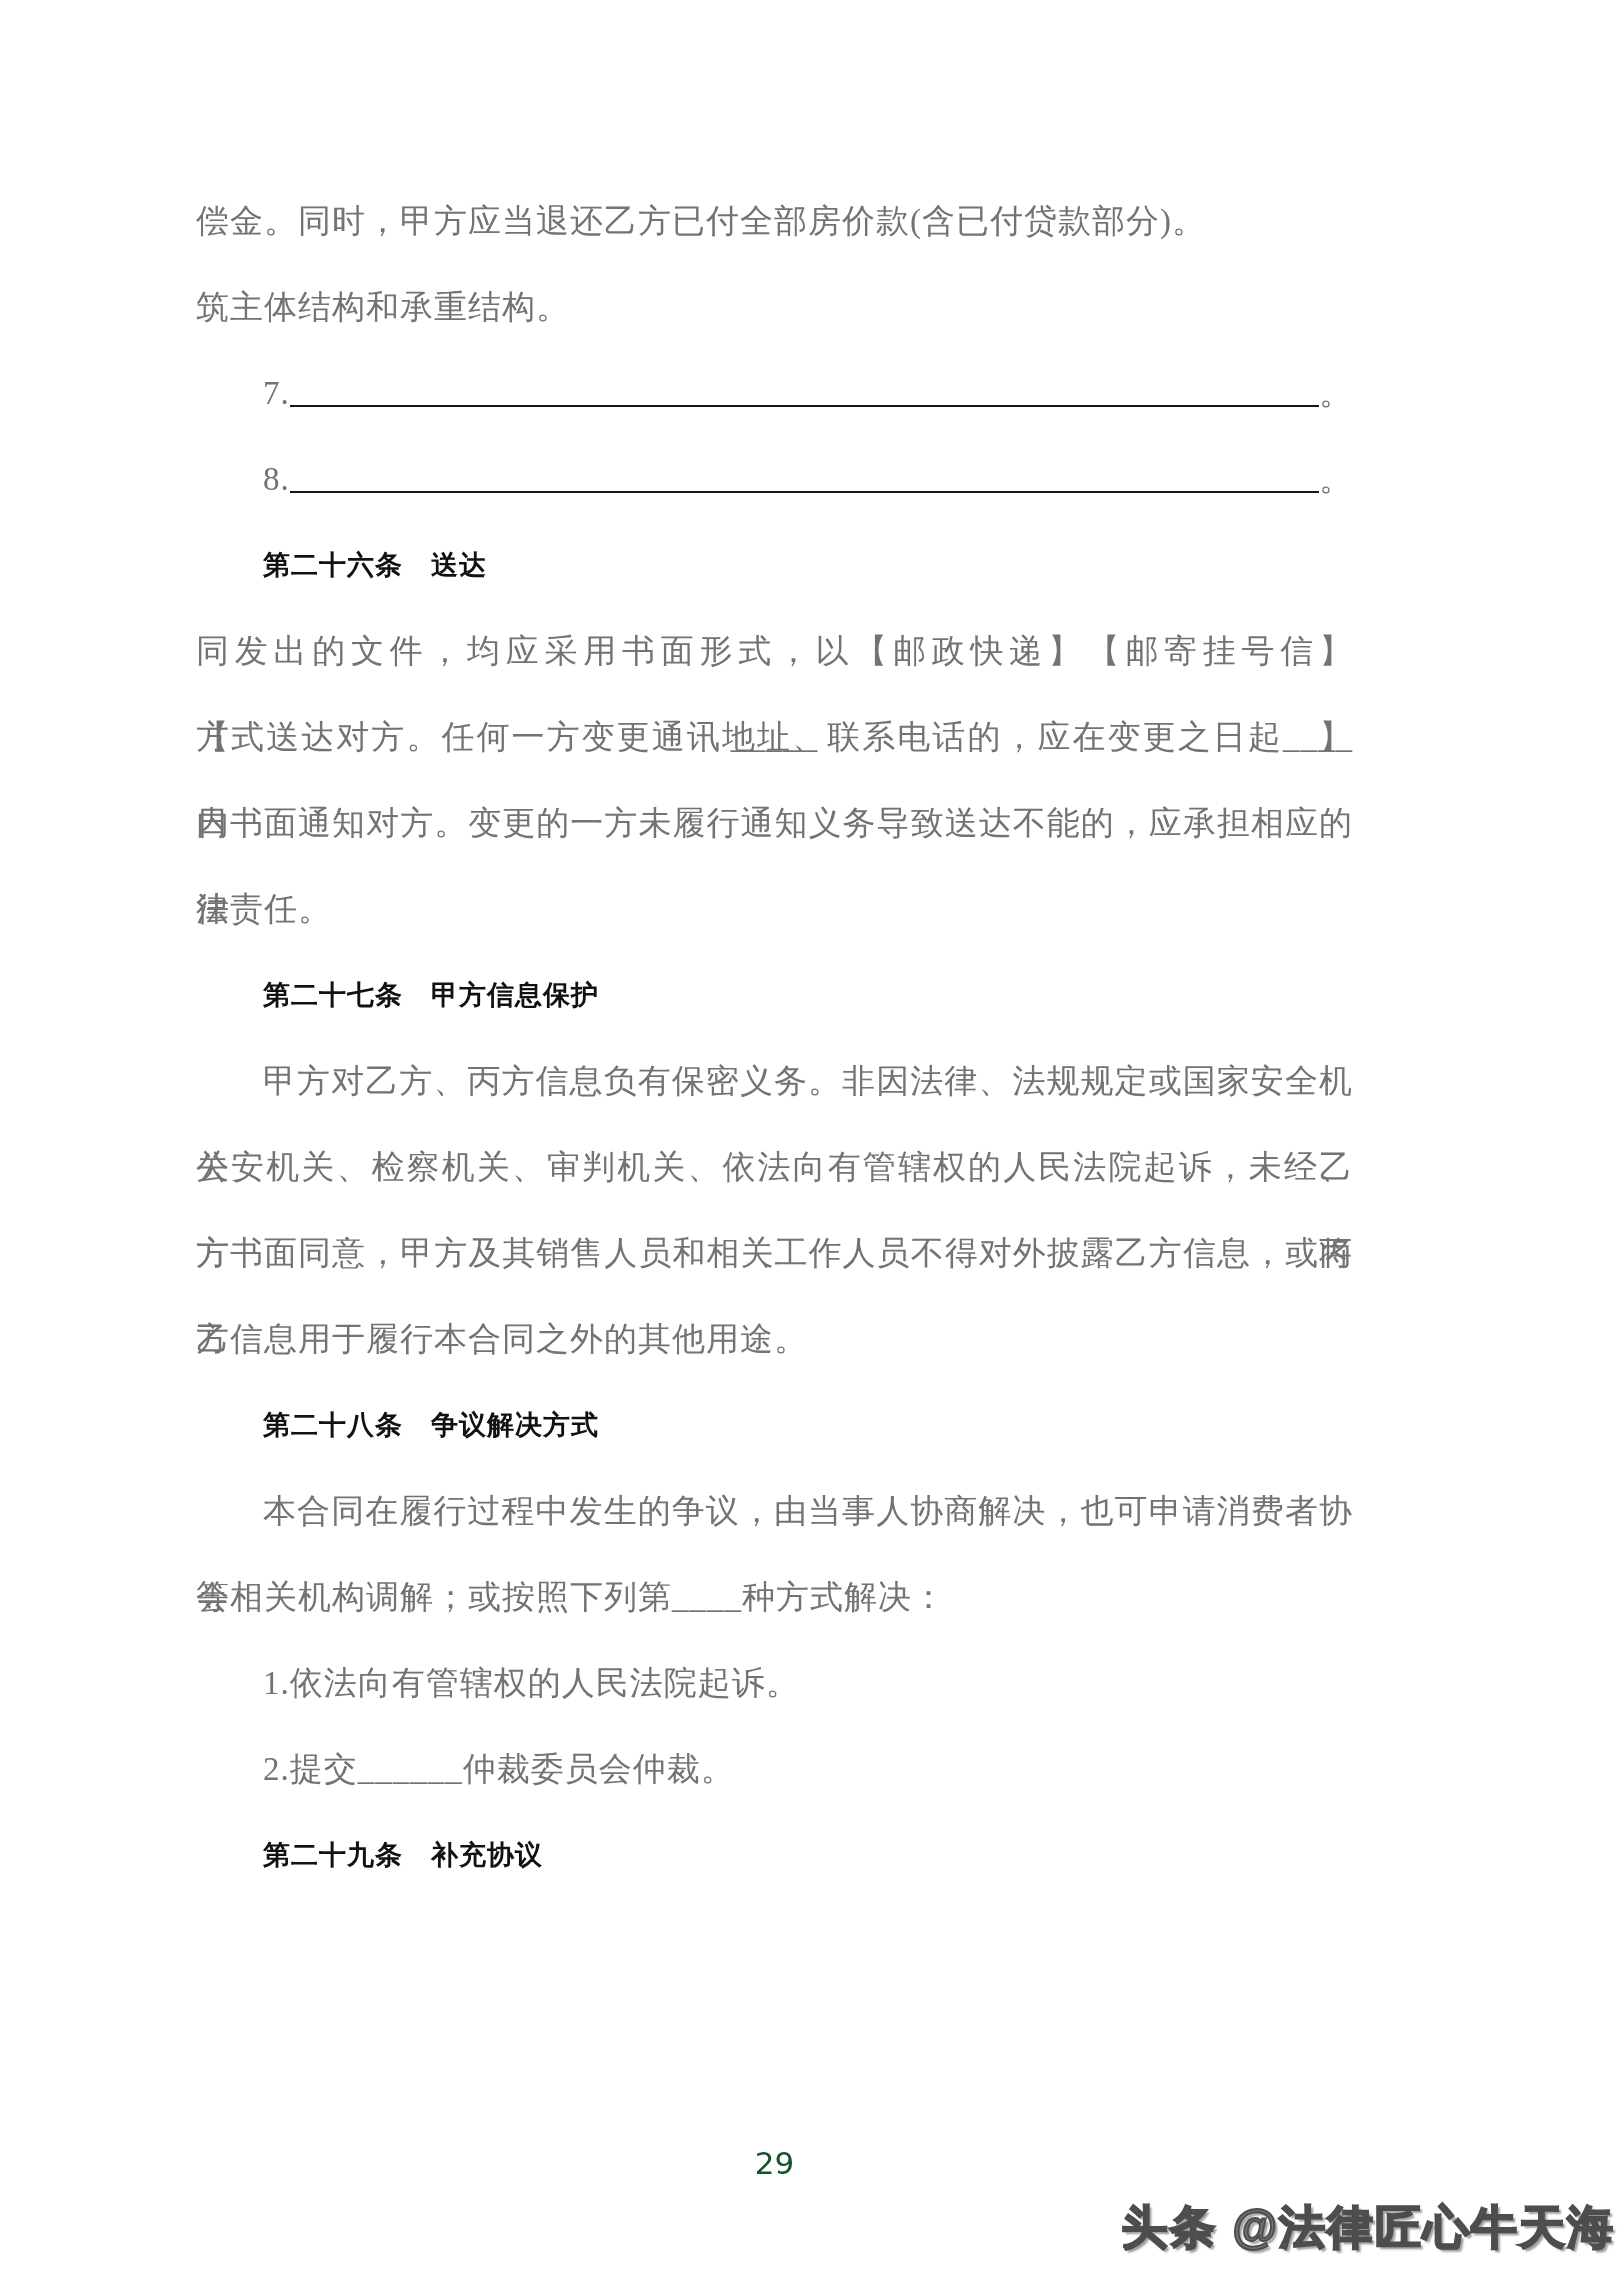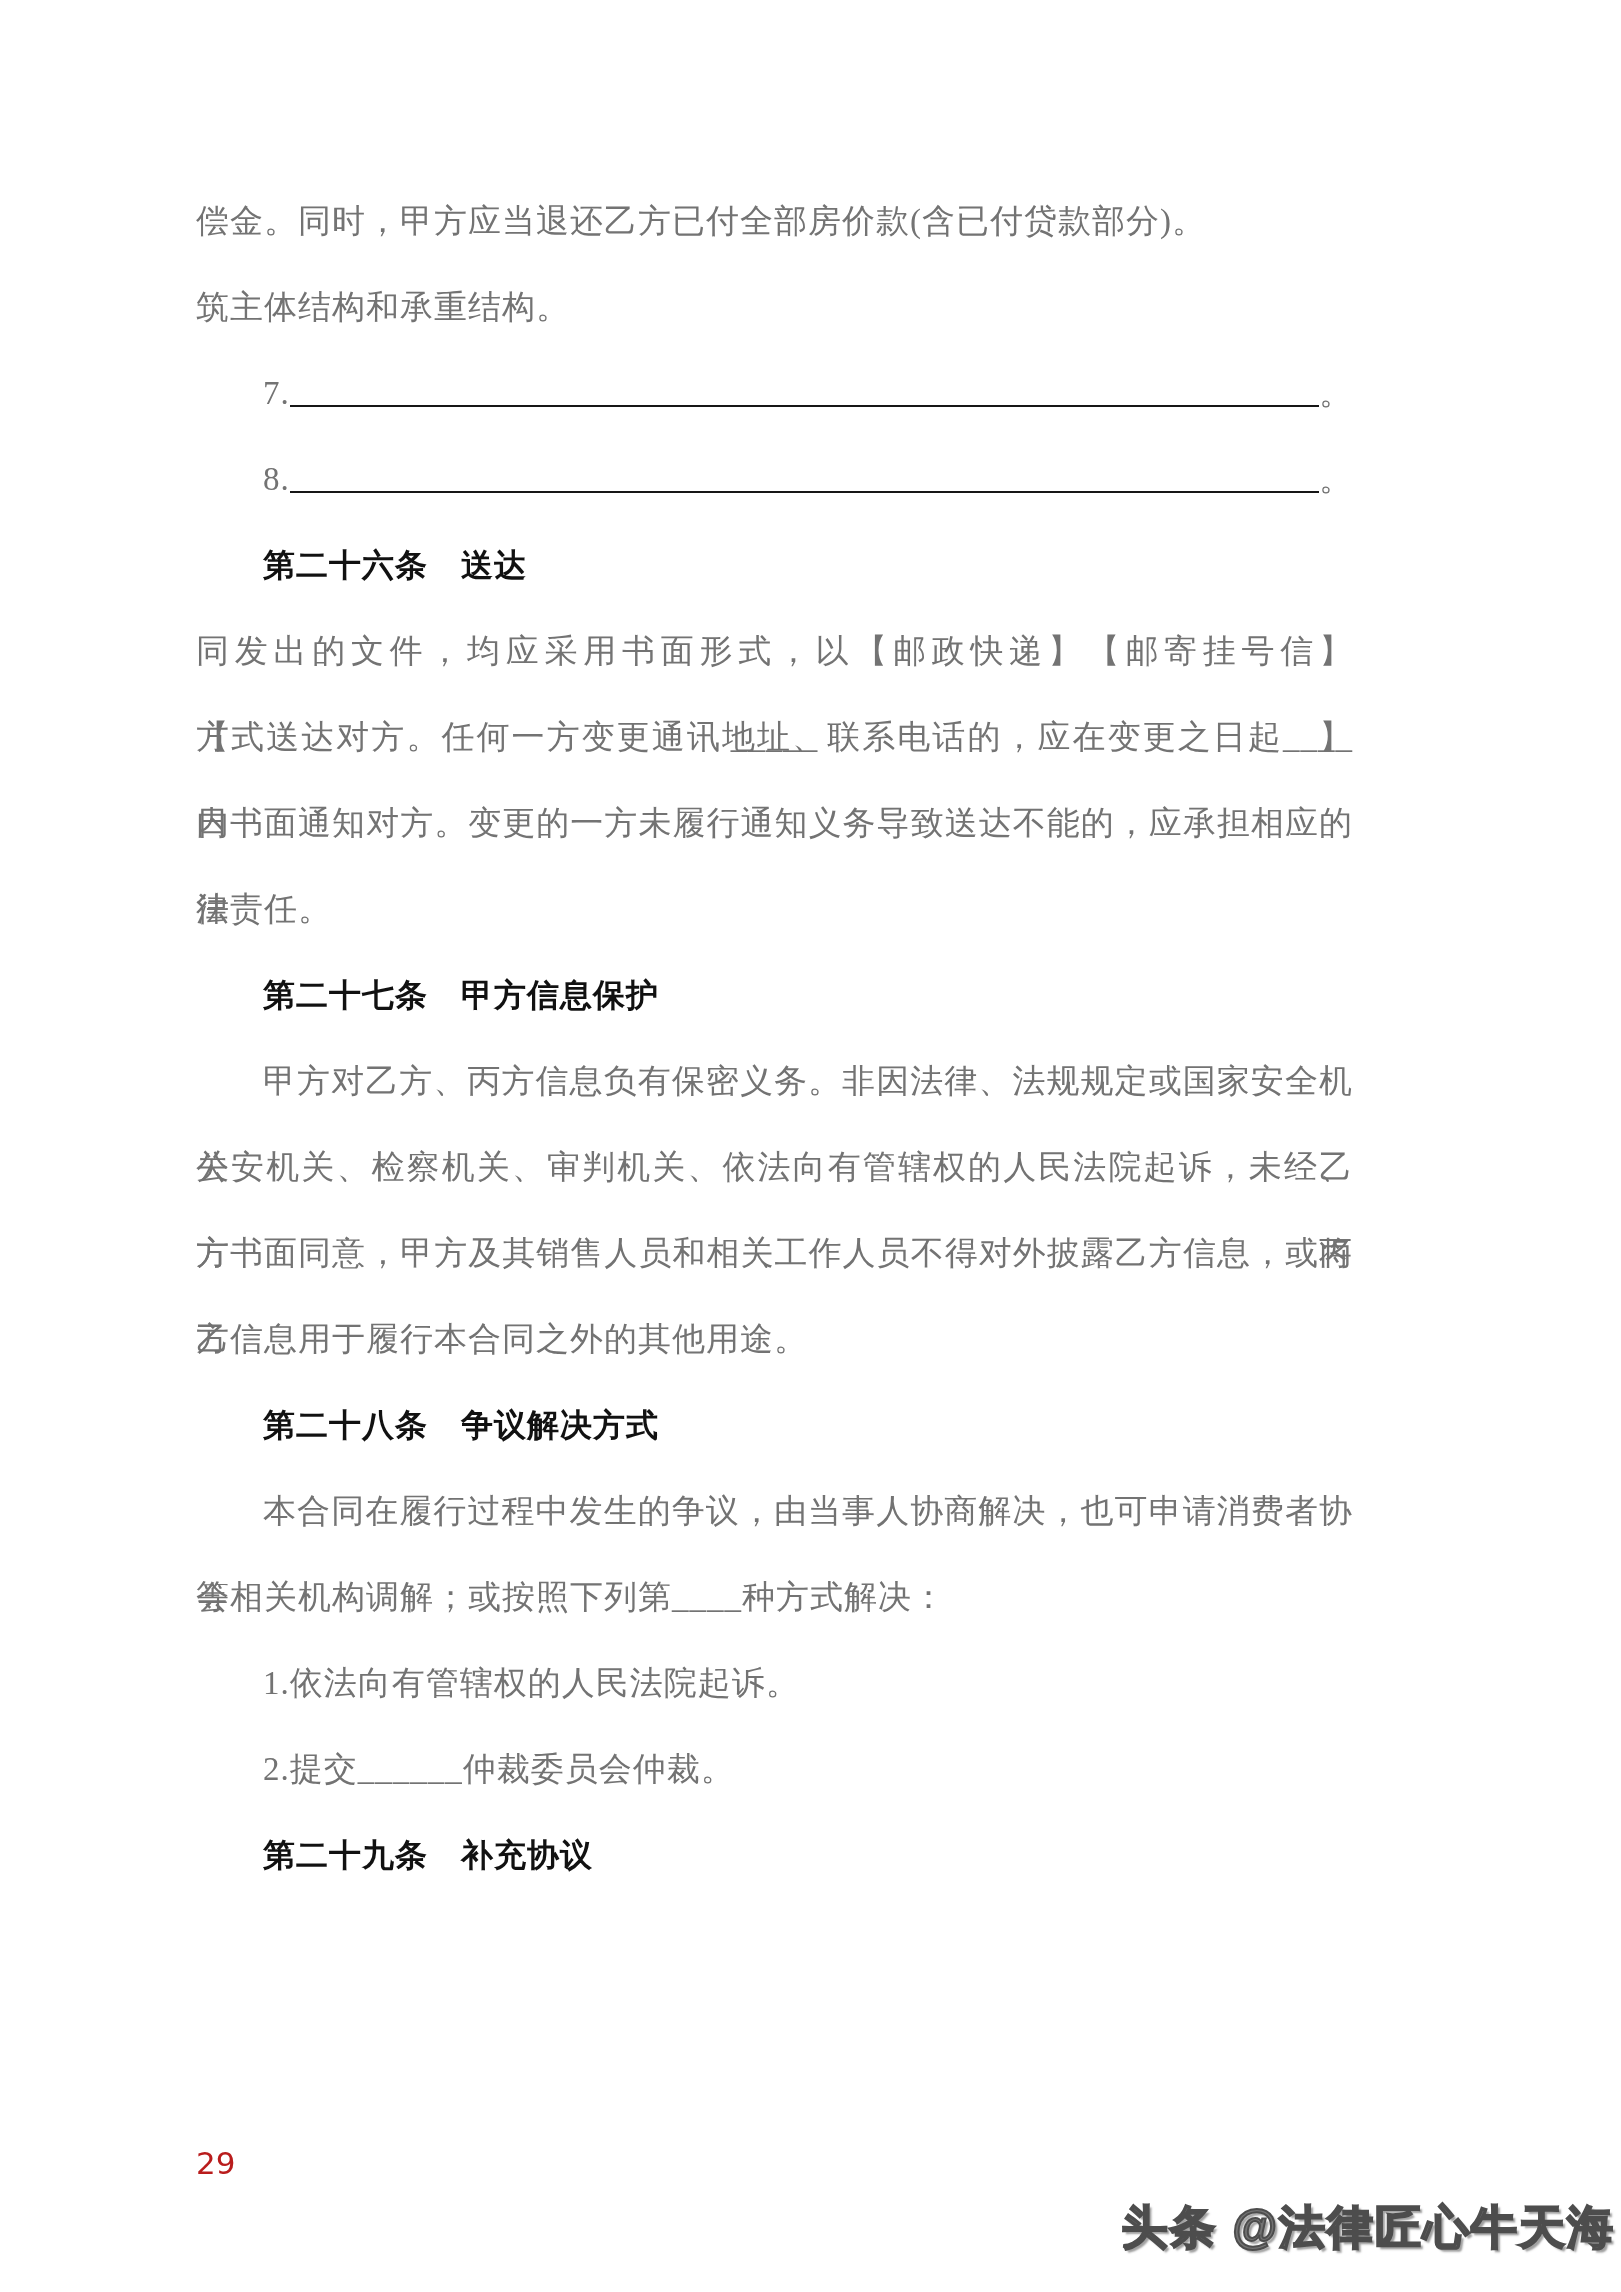--- a/index.html
+++ b/index.html
@@ -22,41 +22,41 @@
     line-height: 86px;
     font-size: 33px;
     color: #737373;
     letter-spacing: 1px;
   }
   .line.indent { text-indent: 67px; }
   .line.justify { text-align: justify; text-align-last: justify; }
   .line.heading {
     font-family: "Liberation Sans", "DejaVu Sans", sans-serif;
     font-weight: 700;
-    font-size: 32px;
+    font-size: 27px;
     color: #111;
   }
   .fill-line { display: flex; }
   .fill-line .prefix { padding-left: 67px; white-space: nowrap; }
   .fill-line .rule {
     flex: 1 1 auto;
     height: 0;
     align-self: flex-end;
     border-bottom: 2.9px solid #161616;
     margin-bottom: 29px;
   }
   .fill-line .suffix { white-space: nowrap; }
   .page-number {
     position: absolute;
     top: 2145px;
     left: 196px;
     width: 1157px;
-    text-align: left;
+    text-align: center;
     font-size: 31px;
-    color: #b91c1c;
+    color: #14532d;
     font-family: "DejaVu Sans", "Liberation Sans", sans-serif;
   }
   .watermark {
     position: absolute;
     top: 2197px;
     right: 5.9px;
     font-family: "Liberation Sans", "DejaVu Sans", sans-serif;
     font-weight: 800;
     font-size: 46px;
     letter-spacing: 2px;

